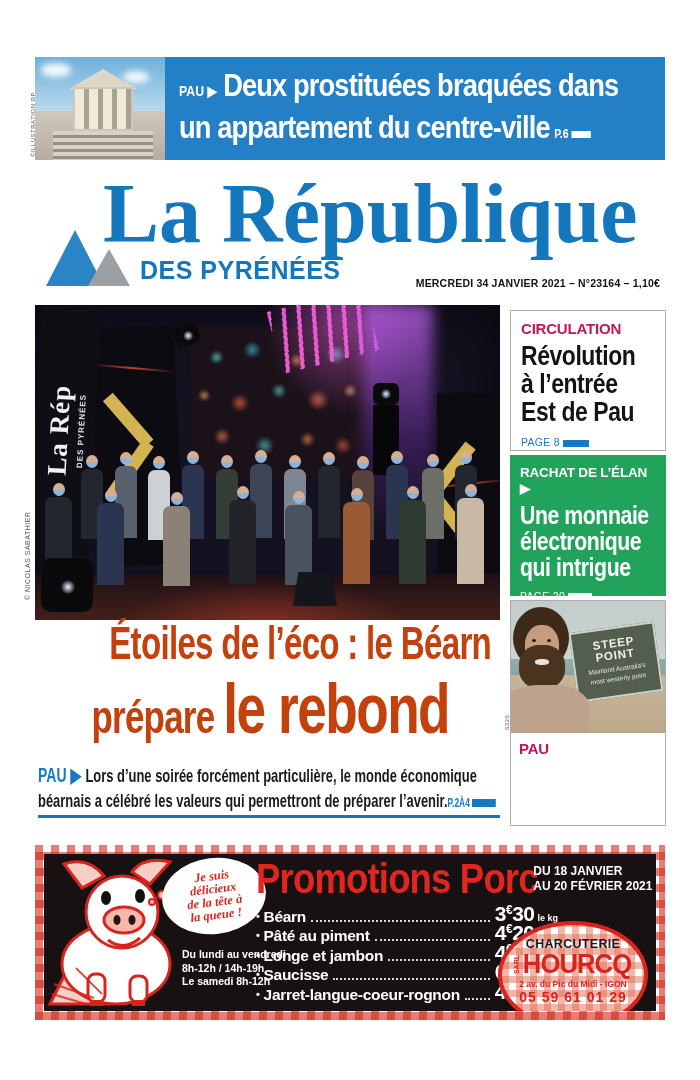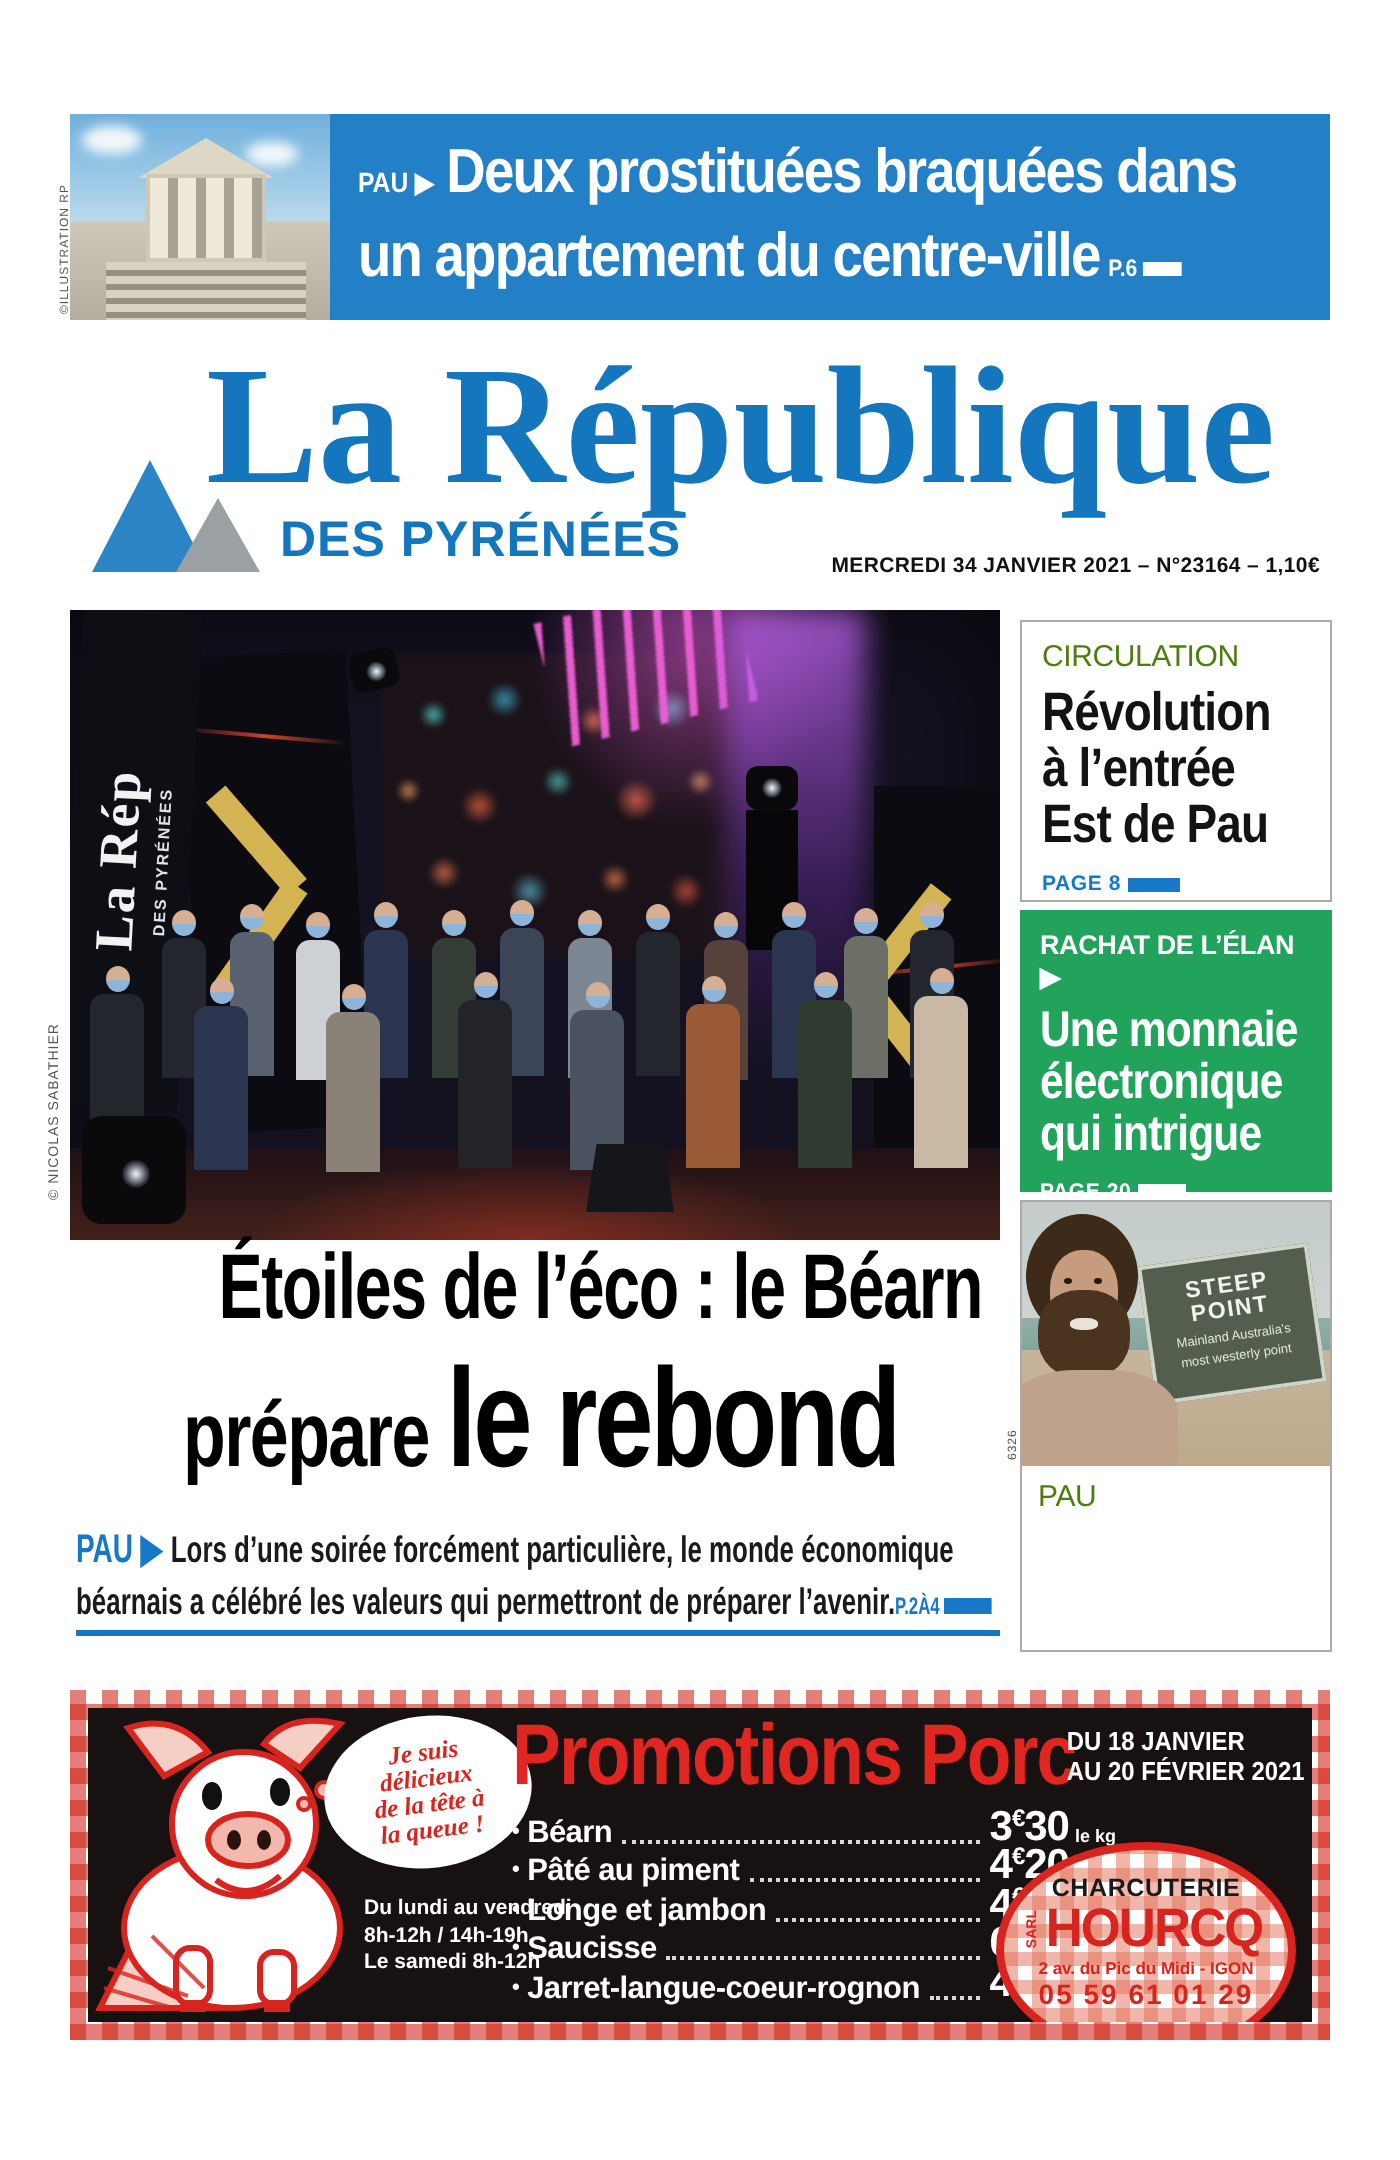--- a/index.html
+++ b/index.html
@@ -87,23 +87,23 @@
   .person::before{content:'';width:12px;height:13px;border-radius:50%;
      background:linear-gradient(180deg,#d6ae92 55%,#8fb4da 55%);}
   .person::after{content:'';width:100%;height:var(--h,70px);background:var(--c,#2b3550);
      border-radius:7px 7px 0 0;margin-top:1px;}
   .lectern{position:absolute;left:258px;bottom:14px;width:44px;height:34px;background:#15151c;
      clip-path:polygon(12% 0,88% 0,100% 100%,0 100%);box-shadow:0 -2px 0 #3a3a44;}
 
   
   .sbox{left:510px;width:156px;box-sizing:border-box;}
   .sbox1{top:310px;height:141px;border:1px solid #aaa;padding:9px 10px;}
-  .kicker-blue{color:#4d7c0f;font-weight:normal;font-size:15px;letter-spacing:-.2px;}
+  .kicker-blue{color:#be185d;font-weight:bold;font-size:15px;letter-spacing:-.2px;}
   .sb-title{font-size:27px;font-weight:800;line-height:1.04;color:#131313;letter-spacing:-.5px;margin-top:5px;}
-  .pageref{color:#1878c8;font-weight:bold;font-size:10.5px;letter-spacing:.3px;}
+  .pageref{color:#1878c8;font-weight:normal;font-size:10.5px;letter-spacing:.3px;}
   .bluebar{display:inline-block;width:26px;height:7px;background:#1878c8;margin-left:3px;vertical-align:-1px;}
   .sbox2{top:455px;height:141px;background:#21a35b;color:#fff;padding:10px 10px;}
   .sbox2 .kicker{font-weight:bold;font-size:13.5px;letter-spacing:-.2px;}
   .sbox2 .sb-title{color:#fff;font-size:25px;margin-top:6px;}
   .sbox2 .pageref{color:#fff;}
   .sbox3{top:600px;height:226px;border:1px solid #aaa;}
   .aus-photo{position:relative;width:100%;height:132px;overflow:hidden;
      background:linear-gradient(180deg,#c3cccb 0%,#cdd4d0 44%,#8fb0a8 44%,#84a49c 56%,#c8b49c 56%,#bca988 100%);}
   .aus-hair{position:absolute;left:2px;top:6px;width:56px;height:62px;border-radius:50%;background:#3d2a18;}
   .aus-face{position:absolute;left:14px;top:24px;width:34px;height:42px;border-radius:46%;background:#c79b7e;}
@@ -112,21 +112,21 @@
   .aus-eye{position:absolute;width:4px;height:3px;border-radius:50%;background:#241a10;}
   .aus-hoodie{position:absolute;left:-8px;top:84px;width:86px;height:54px;border-radius:40% 40% 0 0;background:#bfa28b;}
   .aus-sign{position:absolute;left:62px;top:26px;width:86px;height:70px;background:#535e4e;
      border:2px solid #cfd4c8;transform:rotate(-8deg);color:#f2f2ec;text-align:center;padding-top:8px;box-sizing:border-box;}
   .aus-sign .t{font-size:11.5px;font-weight:bold;letter-spacing:.8px;}
   .aus-sign .s{font-size:6.5px;margin-top:3px;line-height:1.5;color:#e4e6da;}
   .sbox3-text{padding:7px 8px 0;}
   .sb3-title{font-size:19px;font-weight:800;line-height:1.08;letter-spacing:-.3px;margin-top:3px;}
 
   
-  .headline{left:35px;top:620px;width:465px;text-align:center;color:#000000;}
+  .headline{left:35px;top:620px;width:465px;text-align:center;color:#c2410c;}
   .hl1{font-size:46px;font-weight:800;letter-spacing:-1px;line-height:1.02;}
   .hl2{margin-top:2px;}
   .hl2-small{font-size:46px;font-weight:800;letter-spacing:-1px;}
   .hl2-big{font-size:70px;font-weight:800;letter-spacing:-2px;}
   .subhead{left:38px;top:762px;width:465px;}
   .subhead-in{width:660px;transform:scaleX(.70);transform-origin:left top;
      font-size:18.5px;font-weight:bold;line-height:1.35;color:#1a1a1a;}
   .sub-kicker{color:#1878c8;font-size:20px;margin-right:6px;}
   .sub-ref{color:#1878c8;font-size:12px;}
   .sub-bar{display:inline-block;width:34px;height:8px;background:#1878c8;margin-left:3px;}

